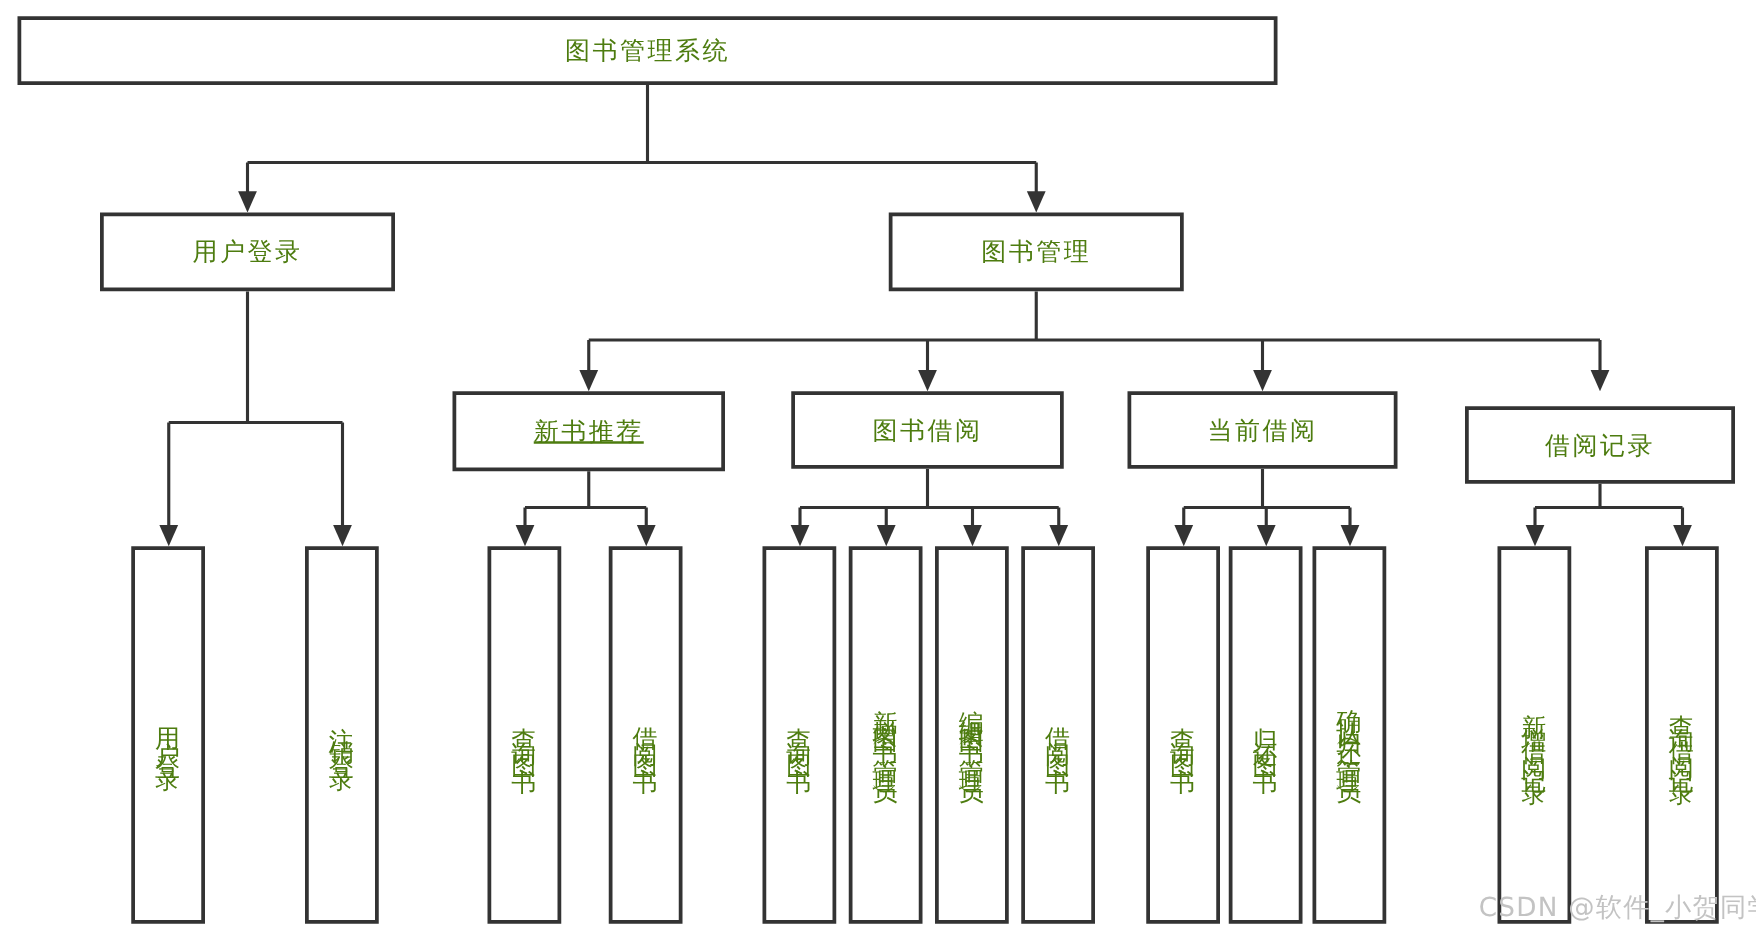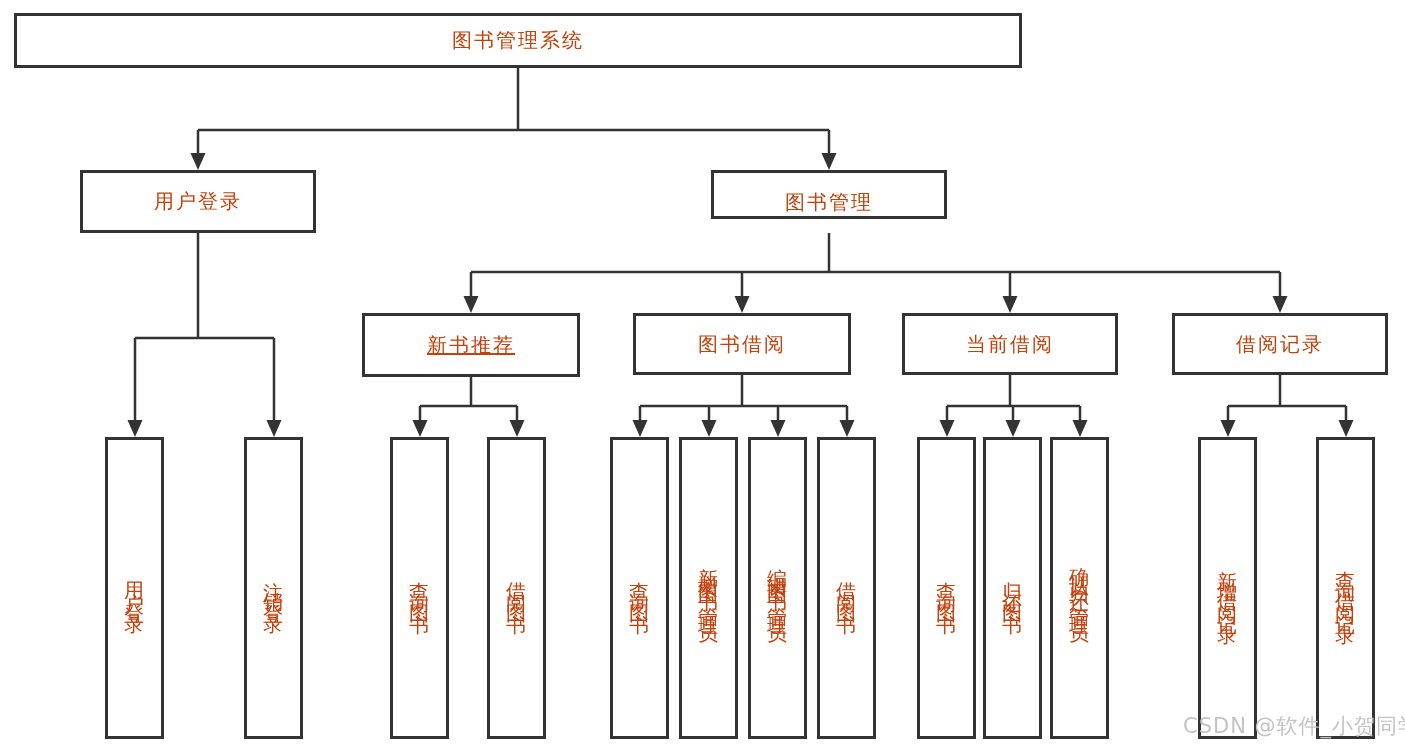--- a/index.html
+++ b/index.html
@@ -18,21 +18,21 @@
     pointer-events: none;
   }
   .box {
     position: absolute;
     box-sizing: border-box;
     background: #ffffff;
     border: 3px solid #333333;
     display: flex;
     align-items: center;
     justify-content: center;
-    color: #c2410c;
+    color: #4d7c0f;
   }
   .box .hlabel {
     font-size: 20px;
     letter-spacing: 2px;
     white-space: nowrap;
   }
   .box .vlabel {
     writing-mode: vertical-rl;
     text-orientation: mixed;
     font-size: 20px;
@@ -126,34 +126,34 @@
     </g>
   </svg>
 
   <div class="box" style="left:14px; top:13px; width:1008px; height:55px;">
     <span class="hlabel">图书管理系统</span>
   </div>
 
   <div class="box" style="left:80px; top:170px; width:236px; height:63px;">
     <span class="hlabel">用户登录</span>
   </div>
-  <div class="box" style="left:711px; top:170px; width:236px; height:49px;align-items:flex-end;">
+  <div class="box" style="left:711px; top:170px; width:236px; height:63px;">
     <span class="hlabel">图书管理</span>
   </div>
 
   <div class="box" style="left:362px; top:313px; width:218px; height:64px;text-decoration:underline;">
     <span class="hlabel">新书推荐</span>
   </div>
   <div class="box" style="left:902px; top:313px; width:216px; height:62px;">
     <span class="hlabel">当前借阅</span>
   </div>
   <div class="box" style="left:633px; top:313px; width:218px; height:62px;">
     <span class="hlabel">图书借阅</span>
   </div>
-  <div class="box" style="left:1172px; top:313px; width:216px; height:62px;">
+  <div class="box" style="left:1172px; top:325px; width:216px; height:62px;">
     <span class="hlabel">借阅记录</span>
   </div>
 
   <div class="box" style="left:105px; top:437px; width:59px; height:302px;">
     <span class="vlabel">用户登录</span>
   </div>
   <div class="box" style="left:244px; top:437px; width:59px; height:302px;">
     <span class="vlabel">注销登录</span>
   </div>
 

